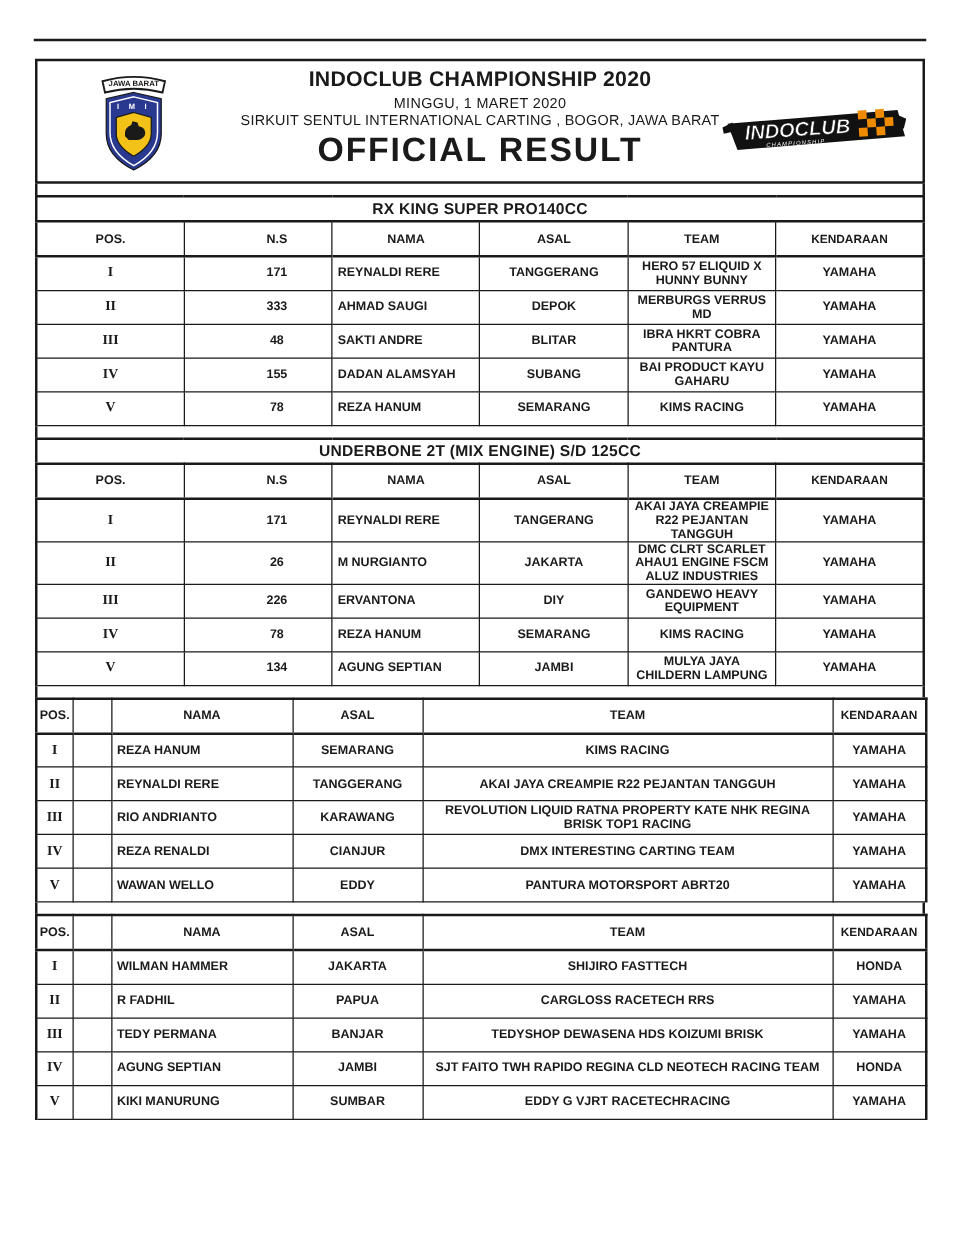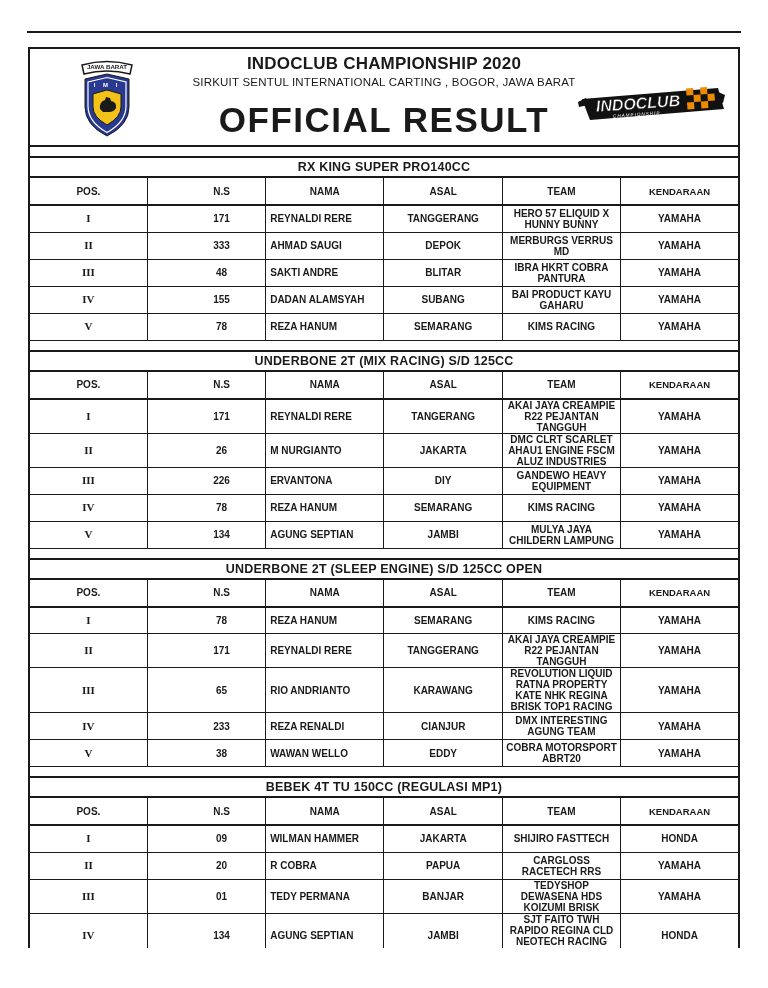--- a/index.html
+++ b/index.html
@@ -8,21 +8,21 @@
   .page { position:relative; width:768px; height:948px; background:#fff; overflow:hidden; }
 
   .top-rule { position:absolute; left:27px; top:31px; width:714px; height:2px; background:#1a1a1a; }
 
   
   .header-box { position:absolute; left:28px; top:47px; width:712px; height:100px; border:2px solid #1a1a1a; background:#fff; }
   .header-center { position:absolute; left:110px; right:110px; top:5px; text-align:center; }
   .h-title { font-size:17px; font-weight:bold; letter-spacing:.2px; }
   .h-date  { font-size:11.5px; margin-top:3px; letter-spacing:.3px; }
   .h-venue { font-size:11.5px; margin-top:2px; letter-spacing:.2px; }
-  .h-result{ font-size:35px; font-weight:bold; letter-spacing:1.5px; margin-top:12px; }
+  .h-result{ font-size:27px; font-weight:bold; letter-spacing:1.5px; margin-top:2px; }
 
   .badge { position:absolute; left:46px; top:8px; width:62px; height:82px; }
   .logo  { position:absolute; right:12px; top:34px; width:150px; height:42px; }
 
   
   .sections { position:absolute; left:28px; top:147px; width:712px; }
   .spacer { height:9px; border-left:2px solid #1a1a1a; border-right:2px solid #1a1a1a; }
   table.results { width:712px; border-collapse:collapse; table-layout:fixed;
                   border:2px solid #1a1a1a; border-bottom-width:1px; }
   table.results td { border:1px solid #1a1a1a; overflow:hidden; }
@@ -52,20 +52,21 @@
       <text x="31" y="12" text-anchor="middle" font-size="6.2" font-weight="bold" fill="#1a1a1a" font-family="Liberation Sans, sans-serif">JAWA BARAT</text>
       <path d="M31 17 L53 22 L53 50 Q53 68 31 79 Q9 68 9 50 L9 22 Z" fill="#2a3990" stroke="#1a1a1a" stroke-width="1"></path>
       <path d="M31 20.5 L50 25 L50 49 Q50 65 31 75.5 Q12 65 12 49 L12 25 Z" fill="none" stroke="#ffffff" stroke-width="1.2"></path>
       <text x="31" y="30" text-anchor="middle" font-size="6" font-weight="bold" fill="#ffffff" letter-spacing="3" font-family="Liberation Sans, sans-serif">I M I</text>
       <path d="M31 33 L45 37 L45 50 Q45 60 31 68 Q17 60 17 50 L17 37 Z" fill="#f2c218" stroke="#1a1a1a" stroke-width="1"></path>
       <path d="M24 52 Q23 45 29 43 L30 40 L34 41 L35 44 Q41 45 40 51 Q38 55 33 55 L27 55 Z" fill="#1a1a1a"></path>
     </svg>
 
     <div class="header-center">
       <div class="h-title">INDOCLUB CHAMPIONSHIP 2020</div>
+      <div class="h-date">MINGGU, 1 MARET 2020</div>
       <div class="h-venue">SIRKUIT SENTUL INTERNATIONAL CARTING , BOGOR, JAWA BARAT</div>
       <div class="h-result">OFFICIAL RESULT</div>
     </div>
 
     <svg class="logo" viewBox="0 0 150 42">
       <polygon points="6,16 142,5 148,26 14,37" fill="#111111"></polygon>
       <polygon points="2,19 10,15 12,22 3,24" fill="#111111"></polygon>
       <polygon points="140,8 149,12 147,20 139,17" fill="#111111"></polygon>
       <g transform="rotate(-4 75 21)">
         <rect x="111" y="8" width="7" height="7" fill="#ef8b00"></rect>
@@ -137,21 +138,21 @@
               <td class="c5">YAMAHA</td>
             </tr>
           </tbody>
         </table>
       </div>
       <div>
         <div class="spacer"></div>
         <table class="results">
           <tbody>
             <tr>
-              <td colspan="6" class="title-cell">UNDERBONE 2T (MIX RACING) S/D 125CC</td>
+              <td colspan="6" class="title-cell">UNDERBONE 2T (MIX ENGINE) S/D 125CC</td>
             </tr>
             <tr class="head-row">
               <td class="c0">POS.</td>
               <td class="c1">N.S</td>
               <td class="c2">NAMA</td>
               <td class="c3">ASAL</td>
               <td class="c4">TEAM</td>
               <td class="c5">KENDARAAN</td>
             </tr>
             <tr class="data-row">
@@ -194,23 +195,20 @@
               <td class="c4">MULYA JAYA CHILDERN LAMPUNG</td>
               <td class="c5">YAMAHA</td>
             </tr>
           </tbody>
         </table>
       </div>
       <div>
         <div class="spacer"></div>
         <table class="results">
           <tbody>
-            <tr>
-              <td colspan="6" class="title-cell">UNDERBONE 2T (SLEEP ENGINE) S/D 125CC OPEN</td>
-            </tr>
             <tr class="head-row">
               <td class="c0">POS.</td>
               <td class="c1">N.S</td>
               <td class="c2">NAMA</td>
               <td class="c3">ASAL</td>
               <td class="c4">TEAM</td>
               <td class="c5">KENDARAAN</td>
             </tr>
             <tr class="data-row">
               <td class="c0">I</td>
@@ -234,61 +232,58 @@
               <td class="c2">RIO ANDRIANTO</td>
               <td class="c3">KARAWANG</td>
               <td class="c4">REVOLUTION LIQUID RATNA PROPERTY KATE NHK REGINA BRISK TOP1 RACING</td>
               <td class="c5">YAMAHA</td>
             </tr>
             <tr class="data-row">
               <td class="c0">IV</td>
               <td class="c1">233</td>
               <td class="c2">REZA RENALDI</td>
               <td class="c3">CIANJUR</td>
-              <td class="c4">DMX INTERESTING AGUNG TEAM</td>
+              <td class="c4">DMX INTERESTING CARTING TEAM</td>
               <td class="c5">YAMAHA</td>
             </tr>
             <tr class="data-row">
               <td class="c0">V</td>
               <td class="c1">38</td>
               <td class="c2">WAWAN WELLO</td>
               <td class="c3">EDDY</td>
-              <td class="c4">COBRA MOTORSPORT ABRT20</td>
+              <td class="c4">PANTURA MOTORSPORT ABRT20</td>
               <td class="c5">YAMAHA</td>
             </tr>
           </tbody>
         </table>
       </div>
       <div>
         <div class="spacer"></div>
         <table class="results">
           <tbody>
-            <tr>
-              <td colspan="6" class="title-cell">BEBEK 4T TU 150CC (REGULASI MP1)</td>
-            </tr>
             <tr class="head-row">
               <td class="c0">POS.</td>
               <td class="c1">N.S</td>
               <td class="c2">NAMA</td>
               <td class="c3">ASAL</td>
               <td class="c4">TEAM</td>
               <td class="c5">KENDARAAN</td>
             </tr>
             <tr class="data-row">
               <td class="c0">I</td>
               <td class="c1">09</td>
               <td class="c2">WILMAN HAMMER</td>
               <td class="c3">JAKARTA</td>
               <td class="c4">SHIJIRO FASTTECH</td>
               <td class="c5">HONDA</td>
             </tr>
             <tr class="data-row">
               <td class="c0">II</td>
               <td class="c1">20</td>
-              <td class="c2">R COBRA</td>
+              <td class="c2">R FADHIL</td>
               <td class="c3">PAPUA</td>
               <td class="c4">CARGLOSS RACETECH RRS</td>
               <td class="c5">YAMAHA</td>
             </tr>
             <tr class="data-row">
               <td class="c0">III</td>
               <td class="c1">01</td>
               <td class="c2">TEDY PERMANA</td>
               <td class="c3">BANJAR</td>
               <td class="c4">TEDYSHOP DEWASENA HDS KOIZUMI BRISK</td>

